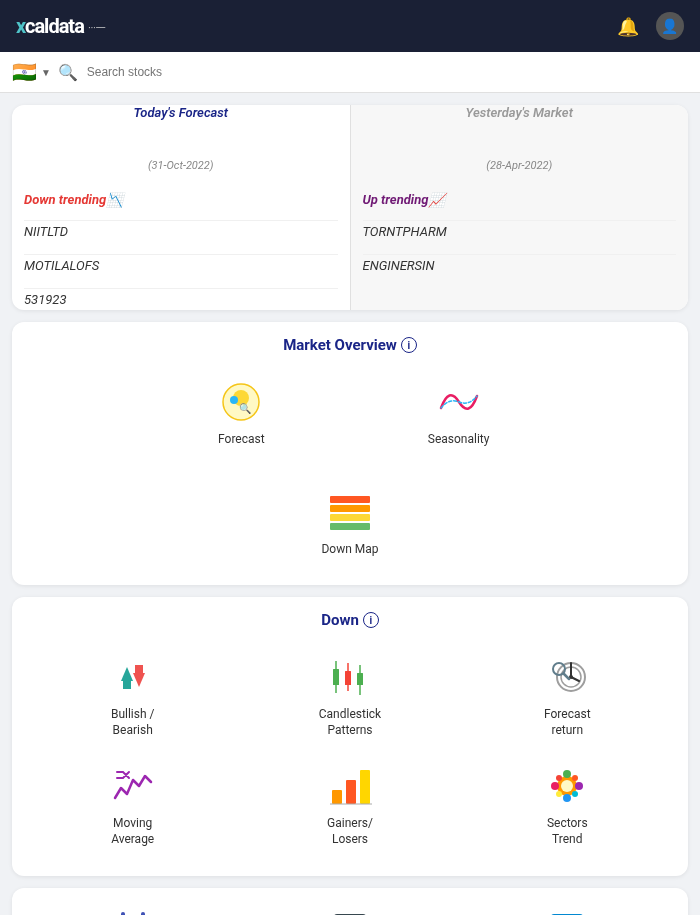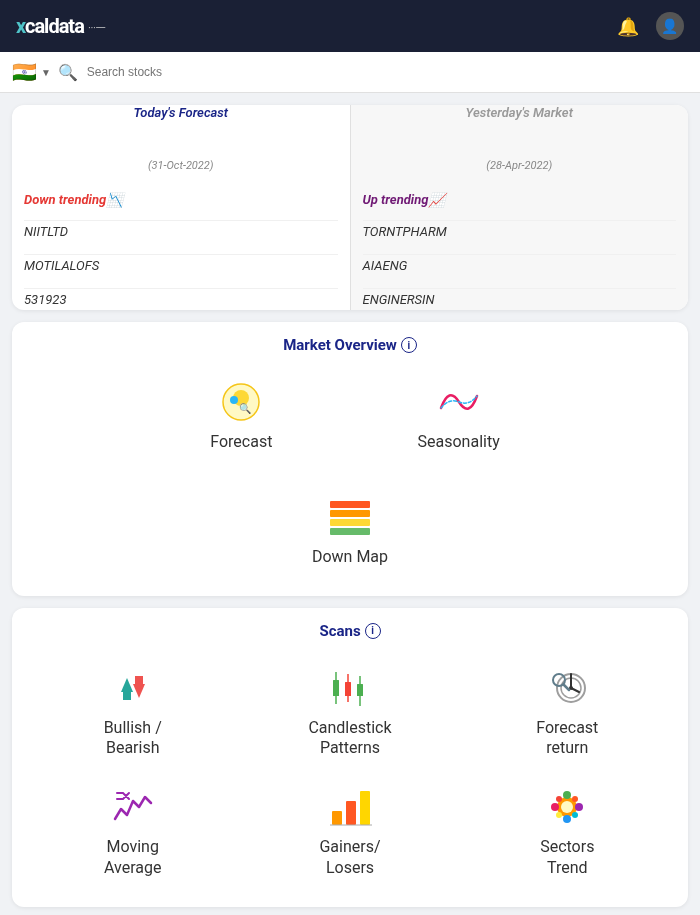--- a/index.html
+++ b/index.html
@@ -146,21 +146,21 @@
     }
     .icon-item {
       width: 33.33%;
       display: flex;
       flex-direction: column;
       align-items: center;
       padding: 12px 8px;
       cursor: pointer;
     }
     .icon-label {
-      font-size: 16px;
+      font-size: 12px;
       color: #333;
       text-align: center;
       line-height: 1.3;
     }
 
     
     .icon-svg {
       width: 48px;
       height: 48px;
       margin-bottom: 6px;
@@ -232,21 +232,20 @@
     </div>
     <div class="forecast-panel yesterday">
       <div class="panel-title gray">Yesterday's Market</div>
       <div class="panel-date">(28-Apr-2022)</div>
       <div class="trend-label up">
         <span>Up trending</span>
         <span style="font-size:14px;">📈</span>
       </div>
       <ul class="stock-list">
         <li>TORNTPHARM</li>
-        <li>AIAENG</li>
         <li>ENGINERSIN</li>
       </ul>
     </div>
   </div>
 
   <div class="card">
     <div class="section-title">
       <span>Market Overview</span>
       <span class="info-icon">i</span>
     </div>
@@ -286,21 +285,21 @@
             <rect x="4" y="35" width="40" height="7" fill="#66bb6a" rx="1"></rect>
           </svg>
         </div>
         <span class="icon-label">Down Map</span>
       </div>
     </div>
   </div>
 
   <div class="card">
     <div class="section-title">
-      <span>Scans</span>
+      <span>Down</span>
       <span class="info-icon">i</span>
     </div>
     <div class="icon-grid">
 
       <div class="icon-item">
         <div class="icon-svg">
           <svg viewBox="0 0 48 48" xmlns="http://www.w3.org/2000/svg">
 
             <polygon points="12,28 18,14 24,28" fill="#26a69a"></polygon>
             <rect x="14" y="28" width="8" height="8" fill="#26a69a"></rect>

